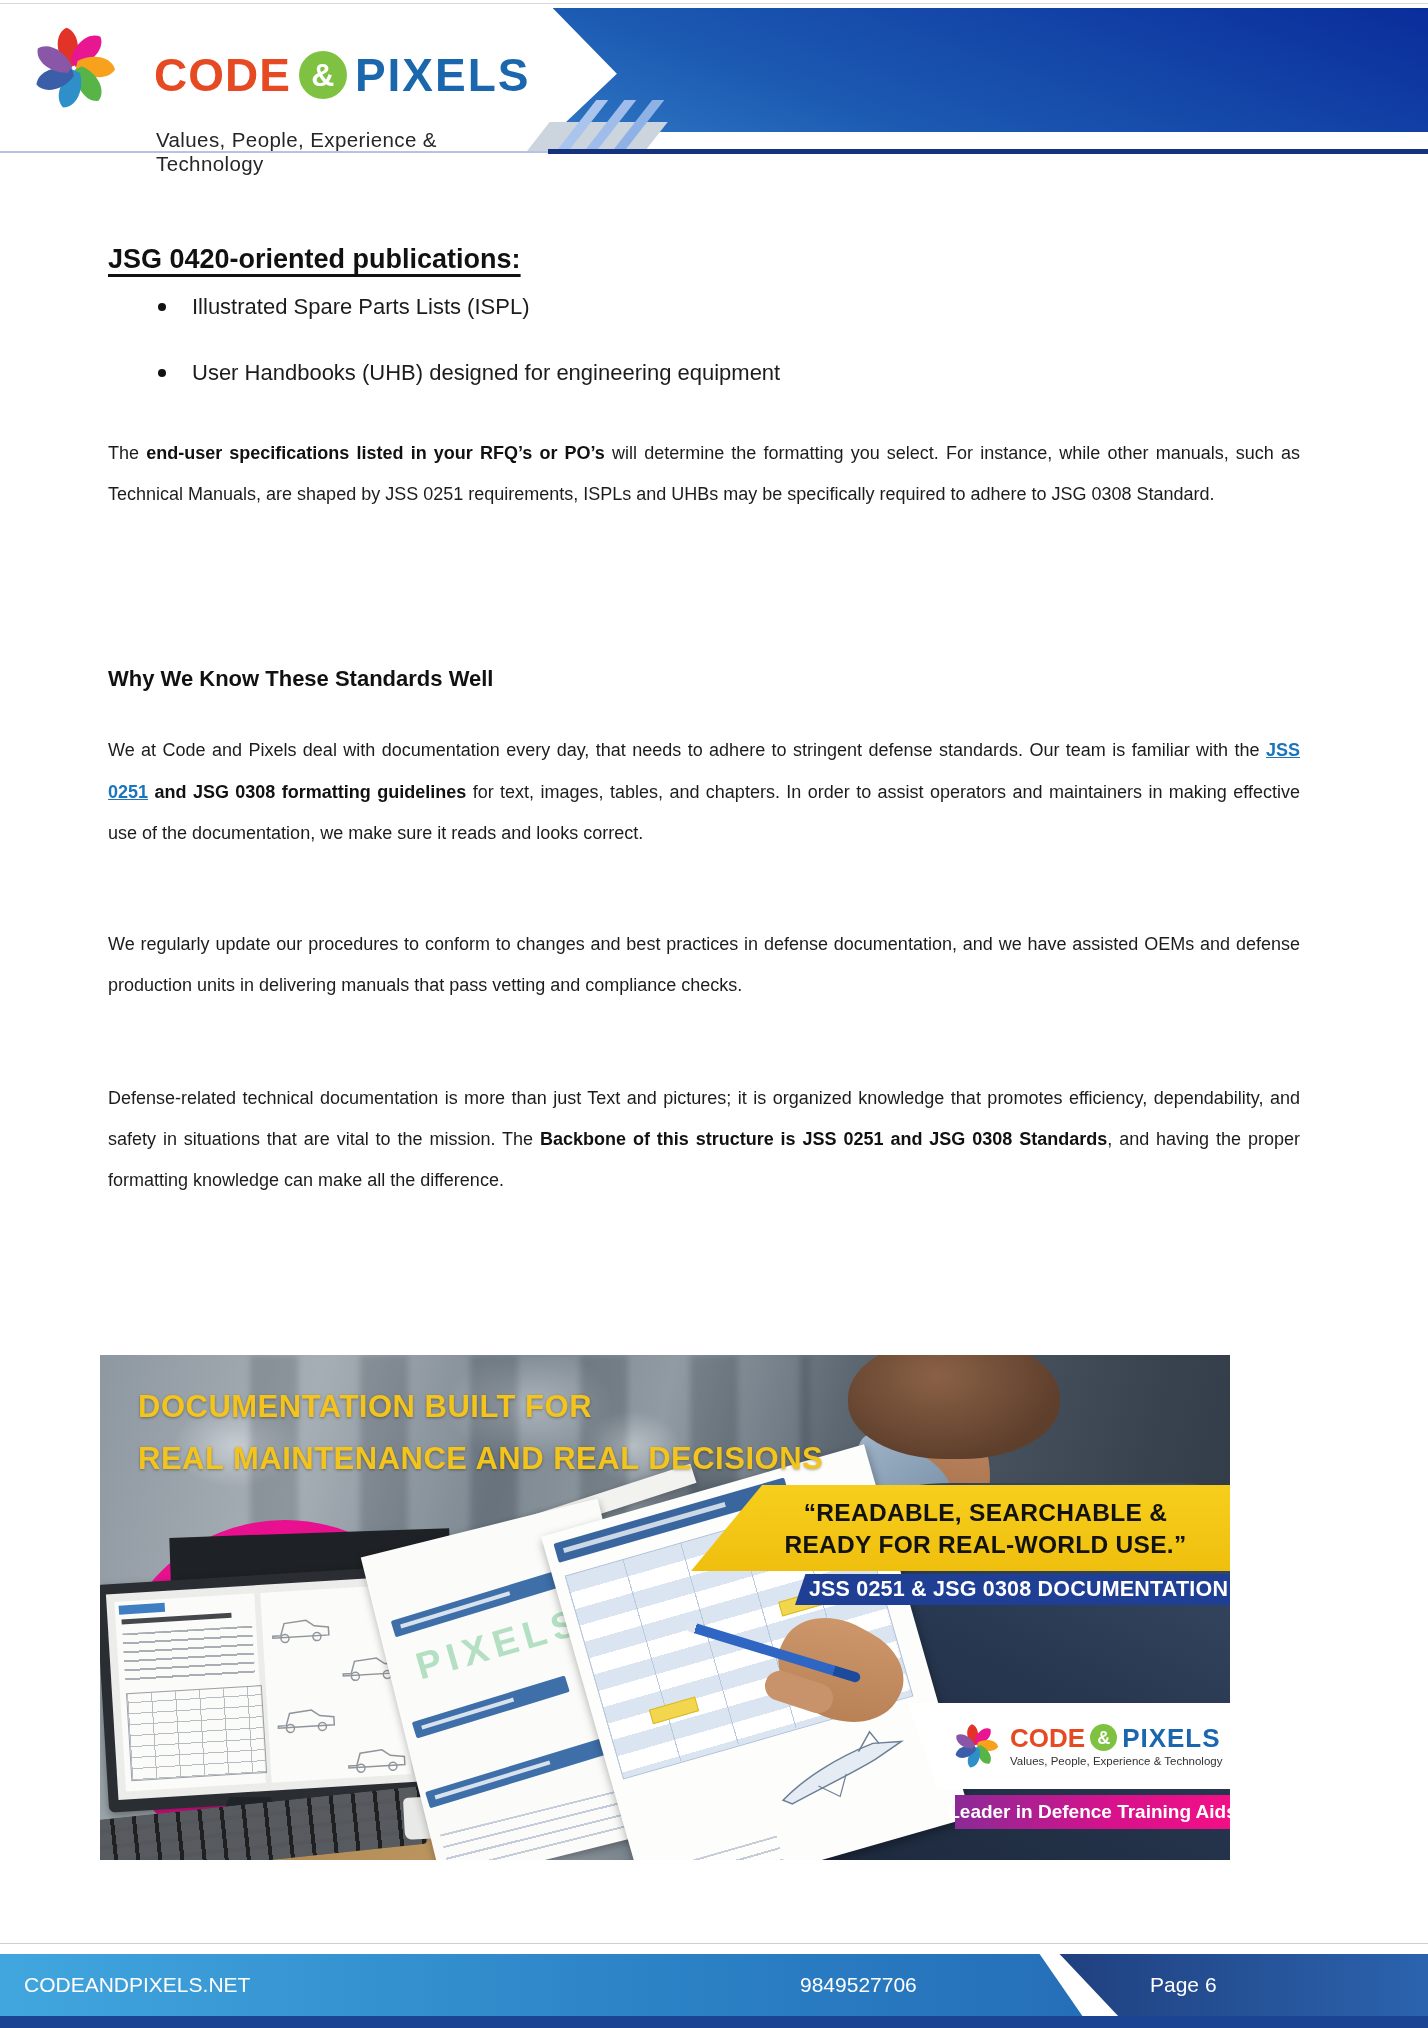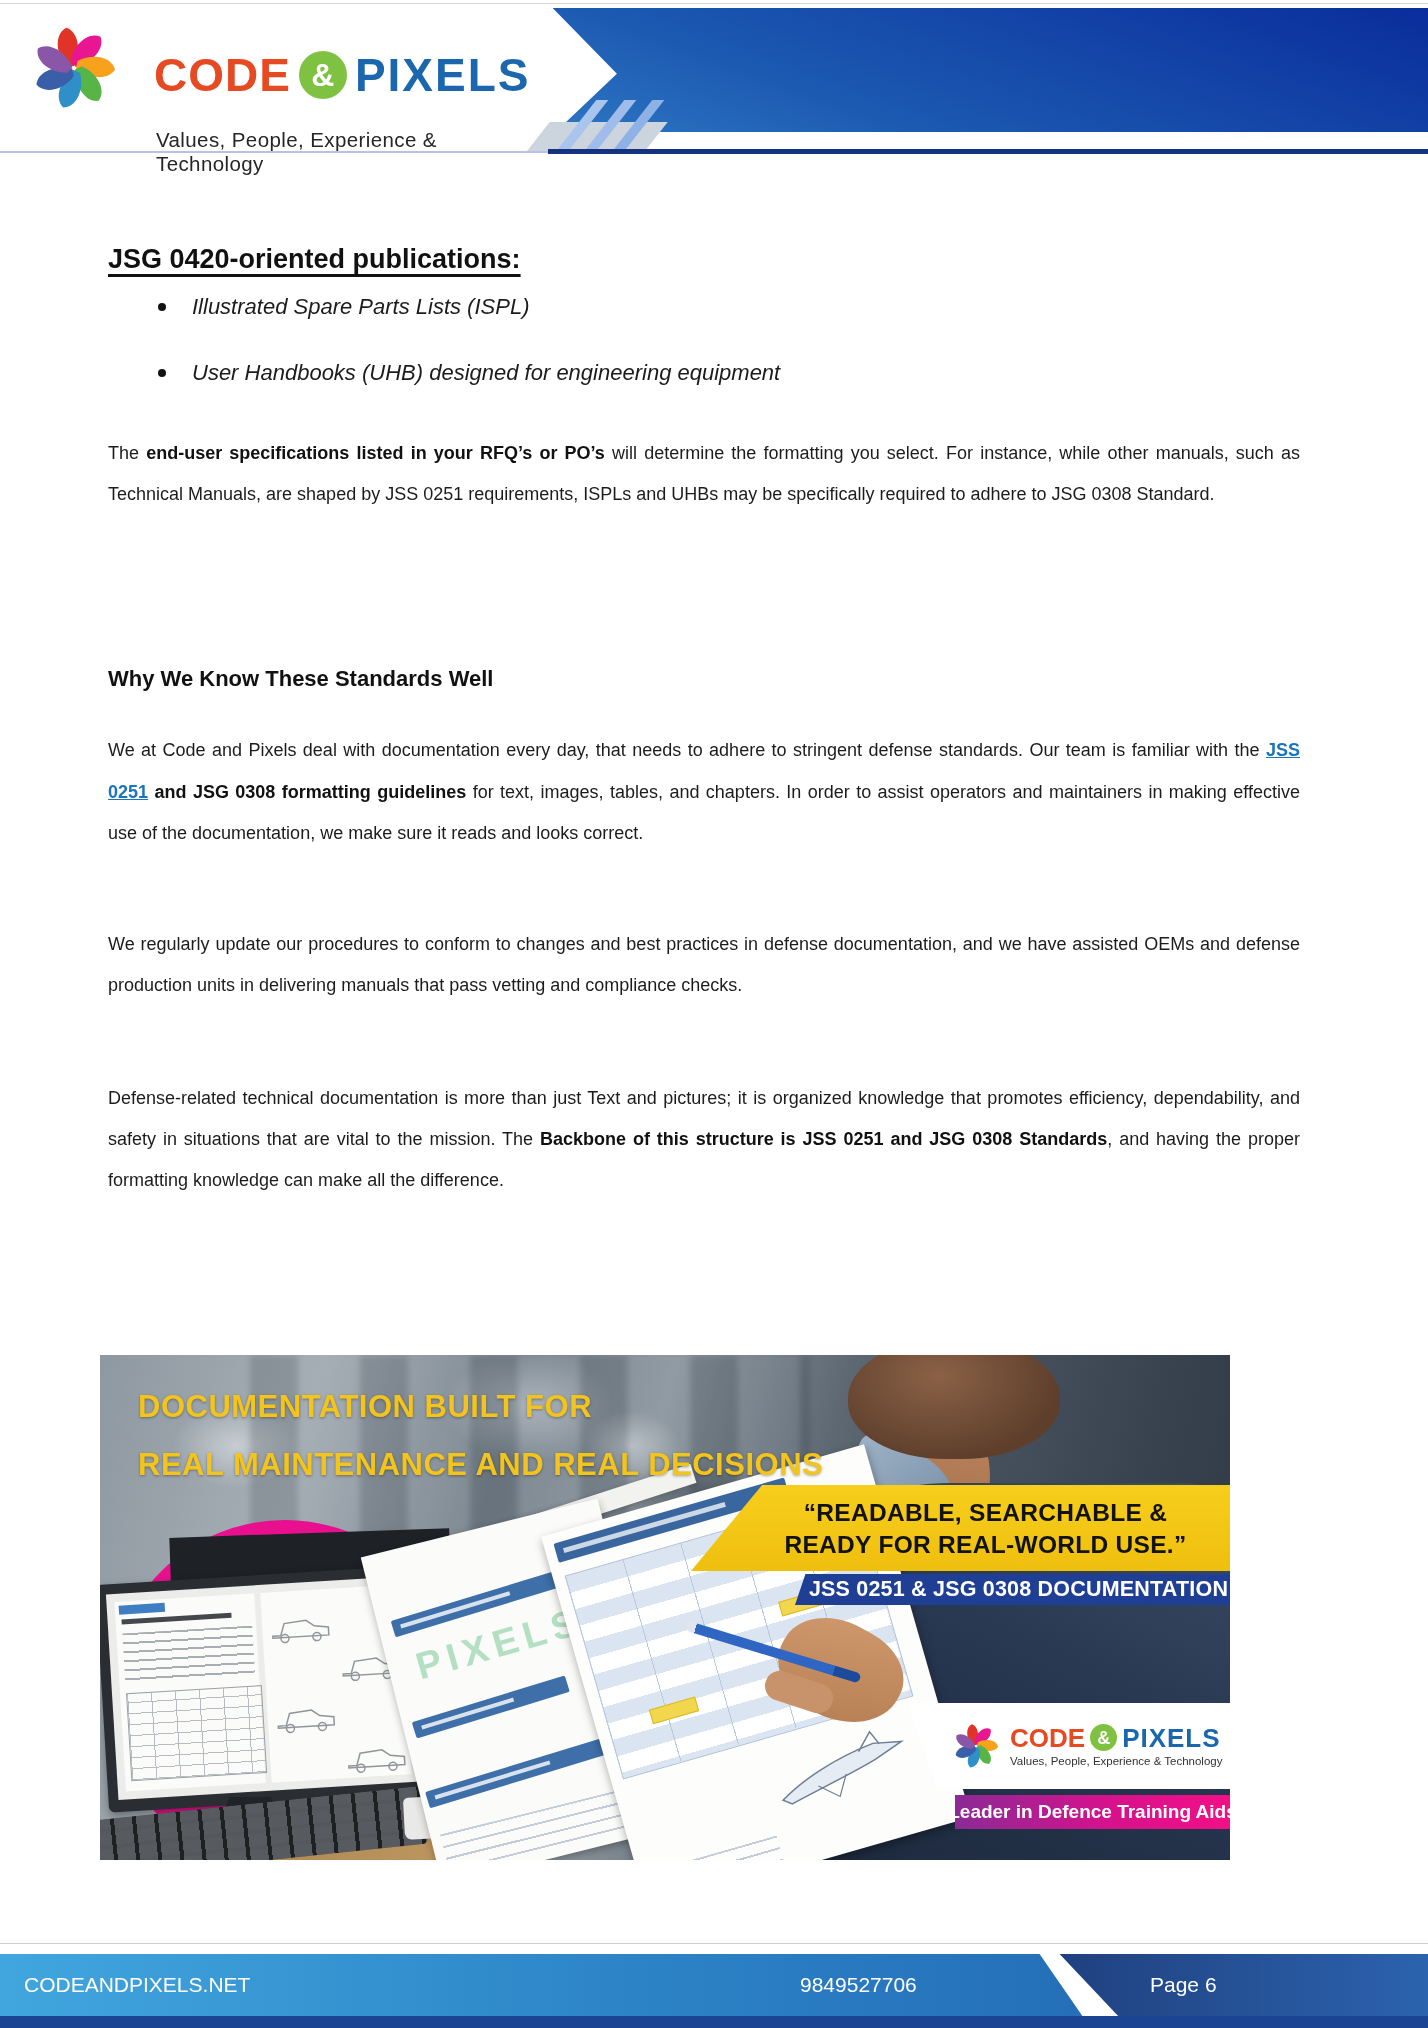--- a/index.html
+++ b/index.html
@@ -22,21 +22,21 @@
   .brand-amp{width:48px;height:48px;border-radius:50%;background:#7fc241;color:#fff;
     display:flex;align-items:center;justify-content:center;font-size:32px;font-weight:bold;}
   .brand-pixels{font-size:46px;font-weight:bold;color:#1a67ae;letter-spacing:2px;}
   .brand-tagline{left:130px;top:110px;font-size:20.5px;color:#262626;letter-spacing:.4px;}
 
   
   .h1{left:108px;top:226px;width:1192px;font-size:27px;font-weight:bold;color:#111;
       text-decoration:underline;text-decoration-thickness:2.5px;text-underline-offset:6px;}
   .bullet-row{left:108px;width:1192px;height:30px;}
   .bullet-dot{position:absolute;left:50px;top:9px;width:8px;height:8px;border-radius:50%;background:#111;}
-  .bullet-text{position:absolute;left:84px;top:0;font-size:22px;color:#1c1c1c;font-style:italic;}
+  .bullet-text{position:absolute;left:84px;top:0;font-size:22px;color:#1c1c1c;}
   .body-p{left:108px;width:1192px;font-size:18px;line-height:41px;text-align:justify;color:#1c1c1c;}
   .body-p strong{font-weight:bold;color:#111;}
   .h2{left:108px;top:648px;font-size:22px;font-weight:bold;color:#111;}
   a.doclink{color:#1b75bc;font-weight:bold;text-decoration:underline;}
 
   
   .photo{left:100px;top:1355px;width:1130px;height:505px;overflow:hidden;background:
     linear-gradient(104deg,#8e98a0 0%,#a7afb6 18%,#79848e 34%,#8f99a1 46%,#5d6873 60%,#47525e 72%,#39434f 85%,#2e3843 100%);}
   .photo-haze{left:0;top:0;width:100%;height:100%;background:
     radial-gradient(90px 60px at 12% 18%,rgba(230,235,238,.55),transparent 70%),
@@ -275,21 +275,21 @@
         <path d="M48,48 L66,64 L78,44" fill="none" stroke="#6b7f95" stroke-width="1.2"></path>
       </svg>
       <div class="pg-rows" style="left:14px;top:352px;width:130px;height:28px;"></div>
     </div>
 
     <div class="abs hand"></div>
     <div class="abs finger"></div>
     <div class="abs pen"></div>
 
     <div class="abs headline" style="top:34px;">DOCUMENTATION BUILT FOR</div>
-    <div class="abs headline" style="top:92px;">REAL MAINTENANCE AND REAL DECISIONS</div>
+    <div class="abs headline" style="top:86px;">REAL MAINTENANCE AND REAL DECISIONS</div>
 
     <div class="abs quote-banner">
       <div class="quote-line" style="top:14px;">“READABLE, SEARCHABLE &amp;</div>
       <div class="quote-line" style="top:46px;">READY FOR REAL-WORLD USE.”</div>
     </div>
     <div class="abs strip">
       <div class="strip-text">JSS 0251 &amp; JSG 0308 DOCUMENTATION</div>
     </div>
 
     <div class="abs logo-box">

